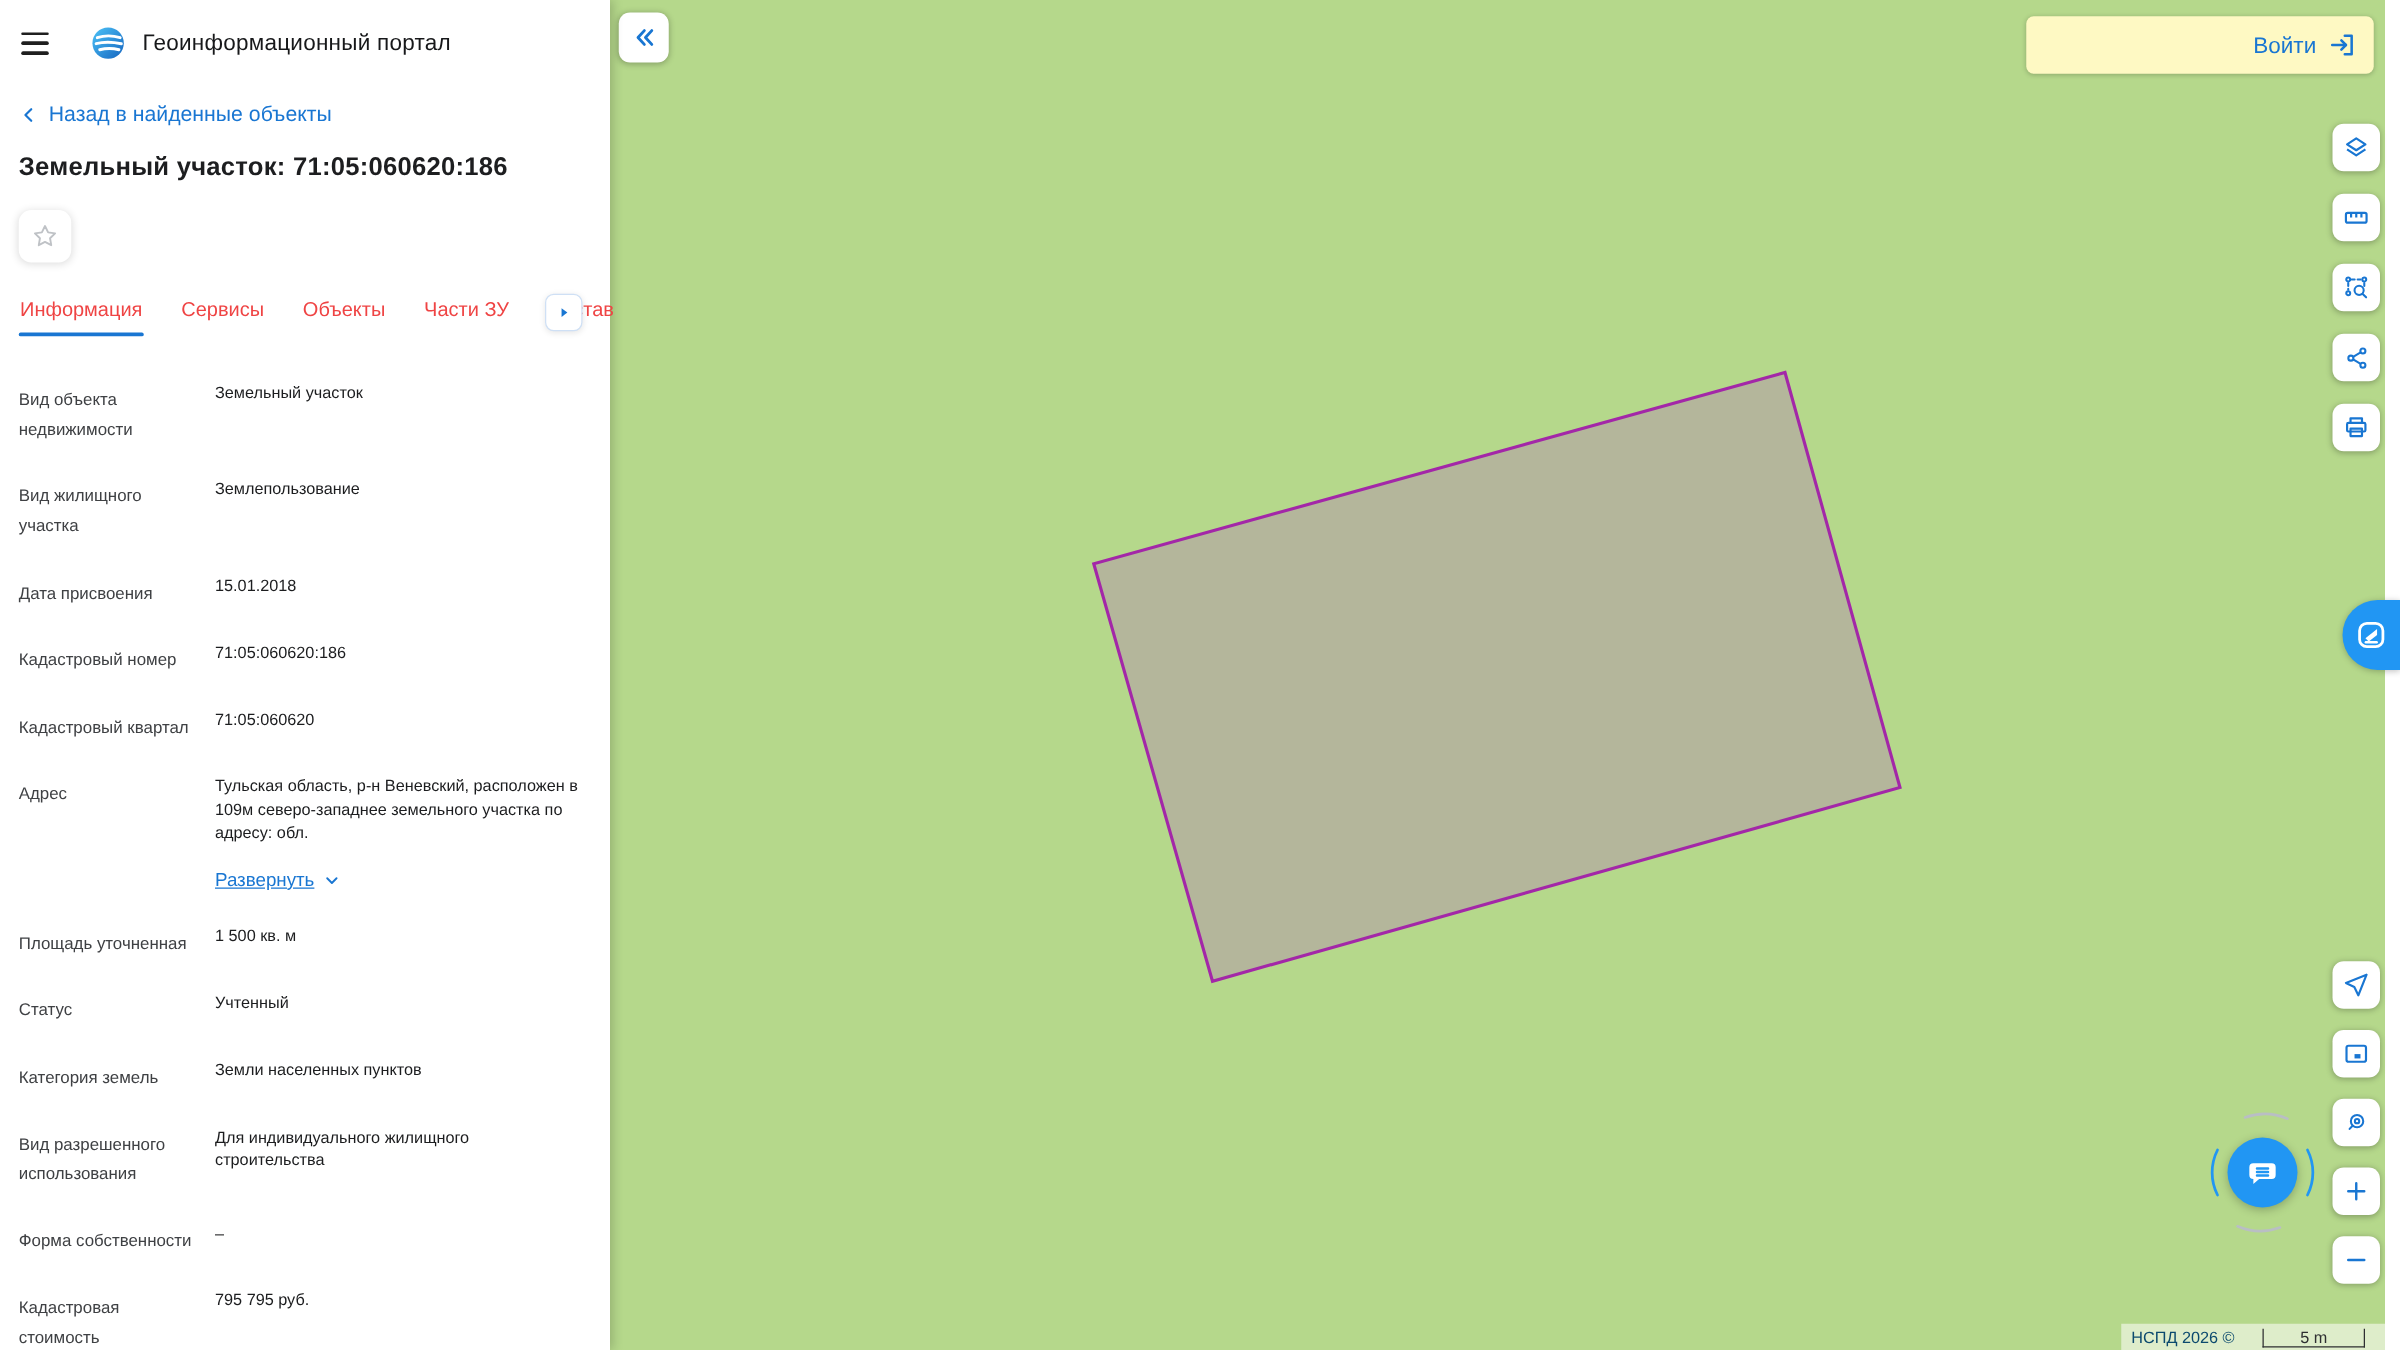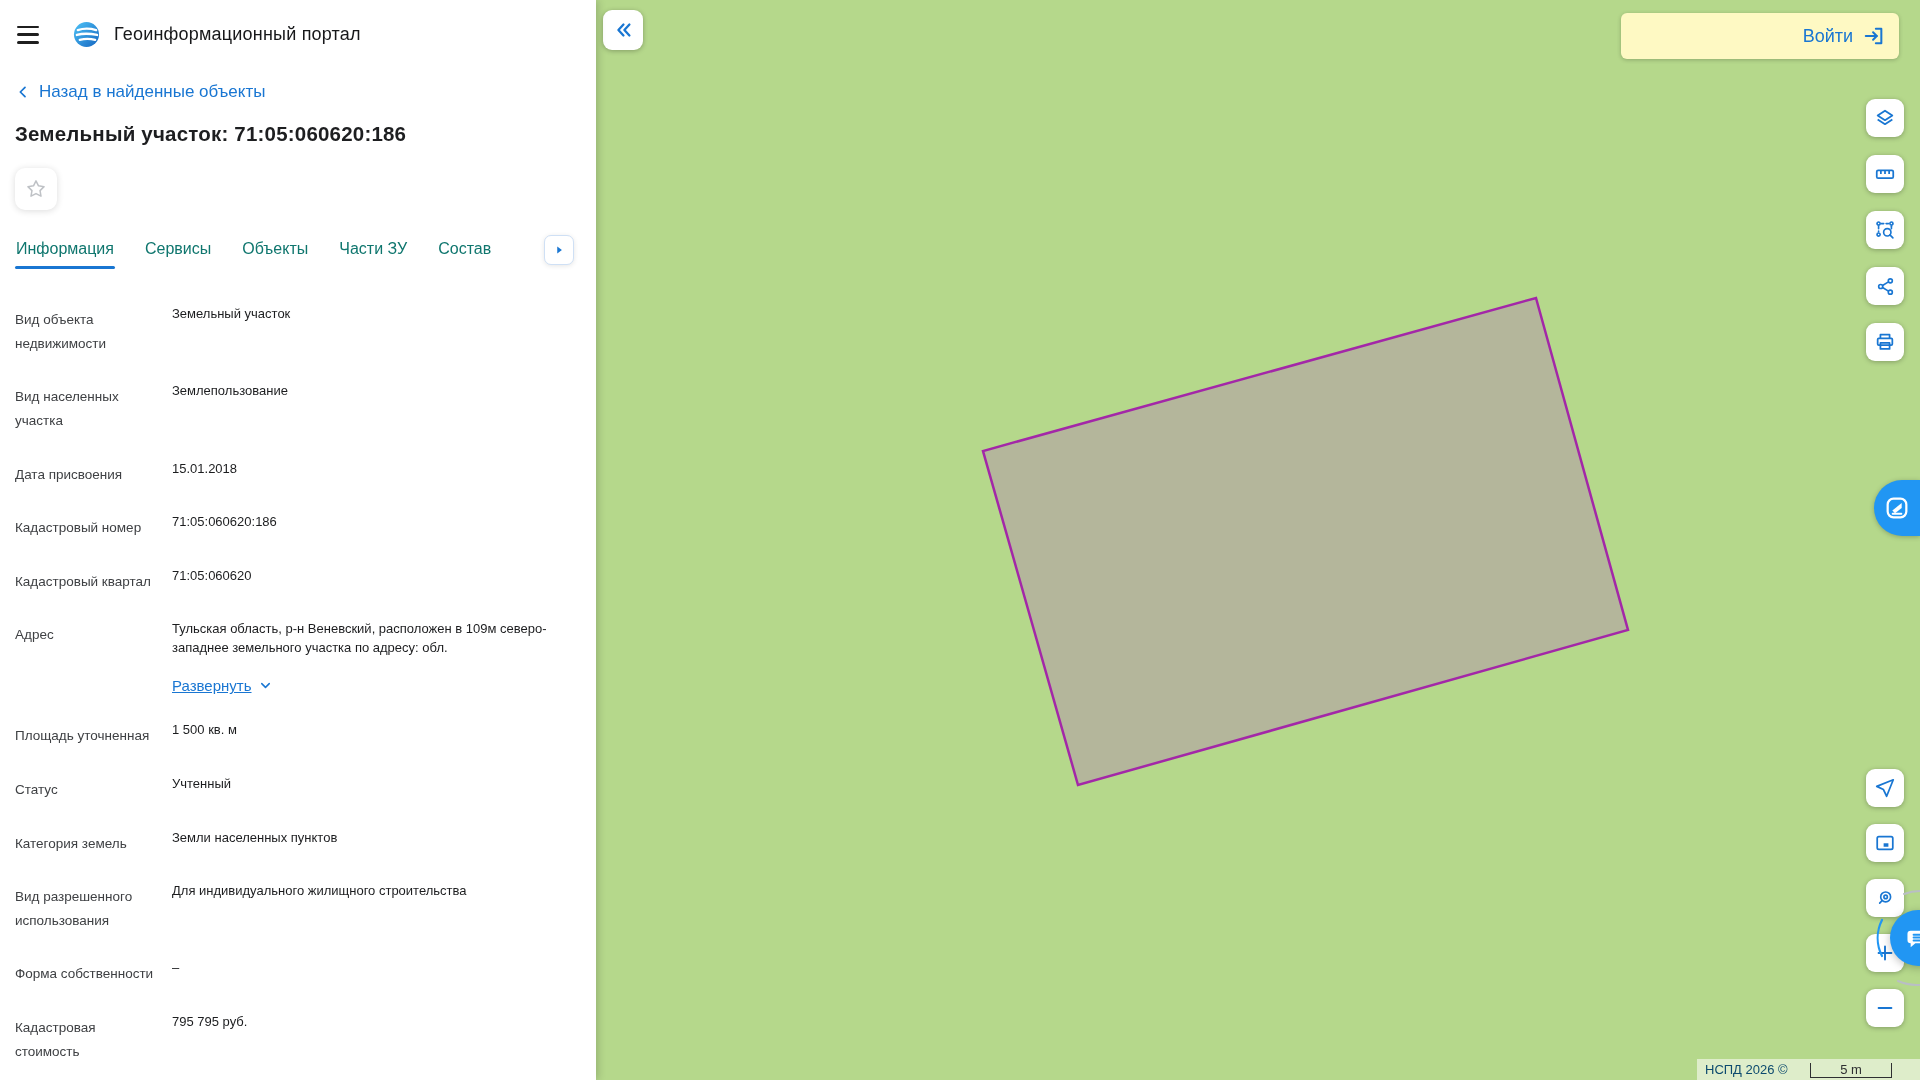--- a/index.html
+++ b/index.html
@@ -1,38 +1,38 @@
 <!DOCTYPE html>
 <html><head>
 <meta charset="utf-8">
 <style>
   * { margin:0; padding:0; box-sizing:border-box; }
   html,body { width:1920px; height:1080px; overflow:hidden; }
   body { font-family:"Liberation Sans", sans-serif; background:#fff; }
   .app { position:relative; width:1920px; height:1080px; display:flex; }
 
   
-  .sidebar { position:relative; width:596px; height:1080px; background:#fff; z-index:5;
+  .sidebar { position:relative; width:488px; height:1080px; background:#fff; z-index:5;
              box-shadow:2px 0 8px rgba(0,0,0,.18); padding:0 22px 0 15px; }
   .hdr { display:flex; align-items:center; gap:14px; padding-top:17px; height:52px; }
   .burger { width:26px; height:20px; display:flex; flex-direction:column; justify-content:space-between; cursor:pointer; padding:1px 2px; }
   .burger span { display:block; height:2.6px; background:#1f1f1f; border-radius:2px; }
   .logo { width:27px; height:27px; margin-left:18px; flex:0 0 auto; }
   .app-title { font-size:18px; color:#17181a; font-weight:400; letter-spacing:.2px; }
 
   .back { display:flex; align-items:center; gap:8px; margin-top:30px; color:#1976d2; cursor:pointer; }
   .back .txt { font-size:17px; }
 
   .page-title { margin-top:20px; font-size:20.5px; font-weight:600; color:#1d1e20; letter-spacing:.2px; }
 
   .fav-btn { margin-top:22px; width:42px; height:42px; border:none; background:#fff; border-radius:10px;
              box-shadow:0 1px 7px rgba(0,0,0,.14); display:flex; align-items:center; justify-content:center; cursor:pointer; }
 
   .tabs { display:flex; align-items:flex-end; margin-top:24px; position:relative; }
-  .tab { font-size:16px; color:#0f766e; padding:6px 1px 11px; margin-right:29px; cursor:pointer; white-space:nowrap; }
+  .tab { font-size:16px; color:#ef4444; padding:6px 1px 11px; margin-right:29px; cursor:pointer; white-space:nowrap; }
   .tab.active { position:relative; }
   .tab.active::after { content:""; position:absolute; left:0; right:0; bottom:0; height:3px; background:#1976d2; border-radius:2px; }
   .tab-more { position:absolute; right:0; bottom:4px; width:30px; height:30px; background:#fff; border:1px solid #cfe0f5;
               border-radius:7px; box-shadow:0 1px 5px rgba(0,0,0,.10); display:flex; align-items:center; justify-content:center; cursor:pointer; }
 
   .fields { margin-top:36px; }
   .frow { display:grid; grid-template-columns:142px 1fr; column-gap:15px; margin-bottom:27px; }
   .flabel { font-size:13.5px; line-height:1.75; color:#3f4144; padding-top:3px; }
   .fvalue { font-size:13px; line-height:1.42; color:#1c1d1f; }
   .expand { display:flex; align-items:center; gap:6px; margin-top:20px; cursor:pointer; }
@@ -130,21 +130,21 @@
           </svg>
       </div>
     </div>
 
     <div class="fields">
       <div class="frow">
         <div class="flabel">Вид объекта недвижимости</div>
         <div class="fvalue">Земельный участок</div>
       </div>
       <div class="frow">
-        <div class="flabel">Вид населенных участка</div>
+        <div class="flabel">Вид жилищного участка</div>
         <div class="fvalue">Землепользование</div>
       </div>
       <div class="frow">
         <div class="flabel">Дата присвоения</div>
         <div class="fvalue">15.01.2018</div>
       </div>
       <div class="frow">
         <div class="flabel">Кадастровый номер</div>
         <div class="fvalue">71:05:060620:186</div>
       </div>

